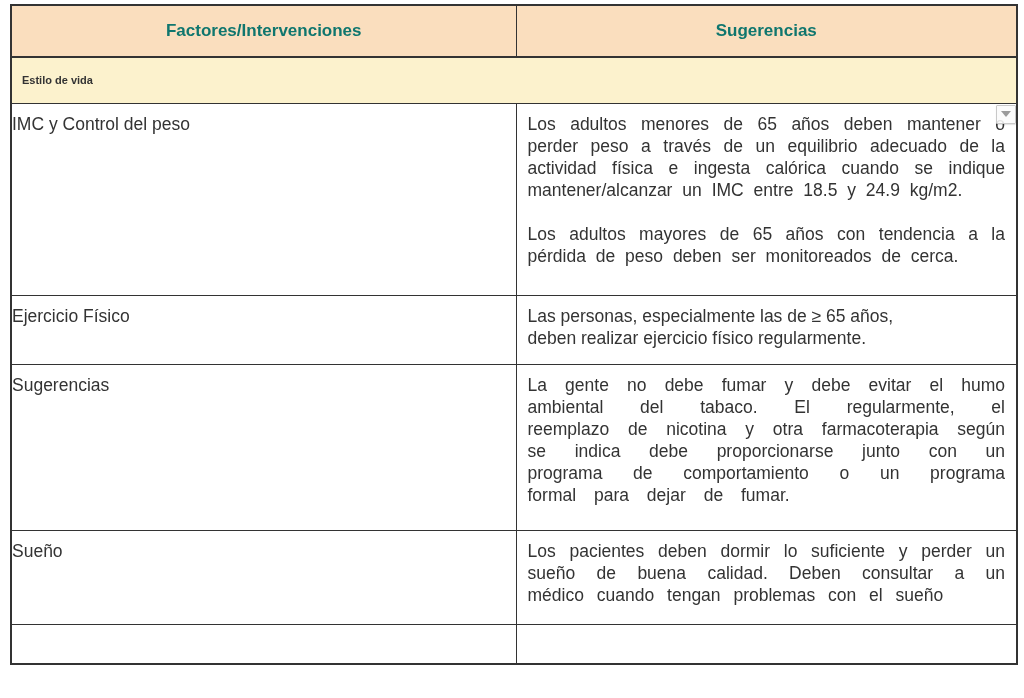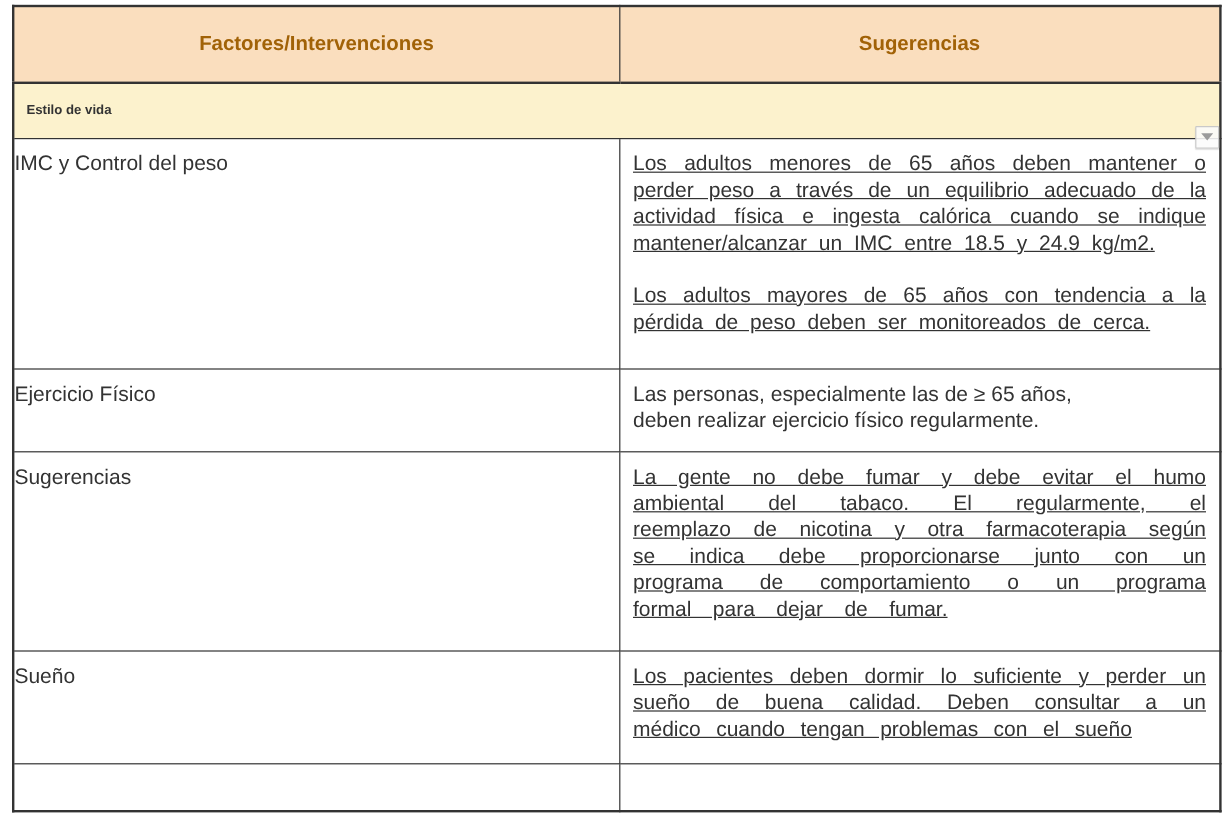--- a/index.html
+++ b/index.html
@@ -21,27 +21,27 @@
     table-layout: fixed;
     border: 2px solid #333333;
     background: #ffffff;
   }
   col.c1 { width: 505px; }
   col.c2 { width: 501px; }
 
   th, td { border: 1.5px solid #333333; }
 
   th.hdr {
-    height: 64px;
+    height: 52px;
     background: #fadebe;
     font-size: 17px;
     font-weight: bold;
     text-align: center;
     vertical-align: middle;
-    color: #a16207;
+    color: #0f766e;
     border-bottom: 2px solid #333333;
   }
 
   td.section {
     height: 46px;
     background: #fcf2cd;
     font-size: 11px;
     font-weight: bold;
     text-align: left;
     vertical-align: middle;
@@ -58,21 +58,21 @@
   td.sugg {
     vertical-align: top;
     padding: 9px 11px 6px 11px;
     font-size: 17.5px;
     line-height: 22px;
     background: #ffffff;
   }
   td.sugg p { margin: 0 0 22px 0; }
   td.sugg p:last-child { margin-bottom: 0; }
 
-  .just  { text-align: justify; text-decoration: underline; }
+  .just  { text-align: justify; }
   .ws5  p { word-spacing: 5px; }
   .ws10 p { word-spacing: 10px; }
   .ws13 p { word-spacing: 13px; }
   .ws8  p { word-spacing: 8px; }
   .leftcap p { max-width: 402px; text-align: left; }
 
   tr.r-imc        td { height: 192px; }
   tr.r-ejercicio  td { height: 69px; }
   tr.r-actividad  td { height: 70px; }
   tr.r-tabaquismo td { height: 166px; }

